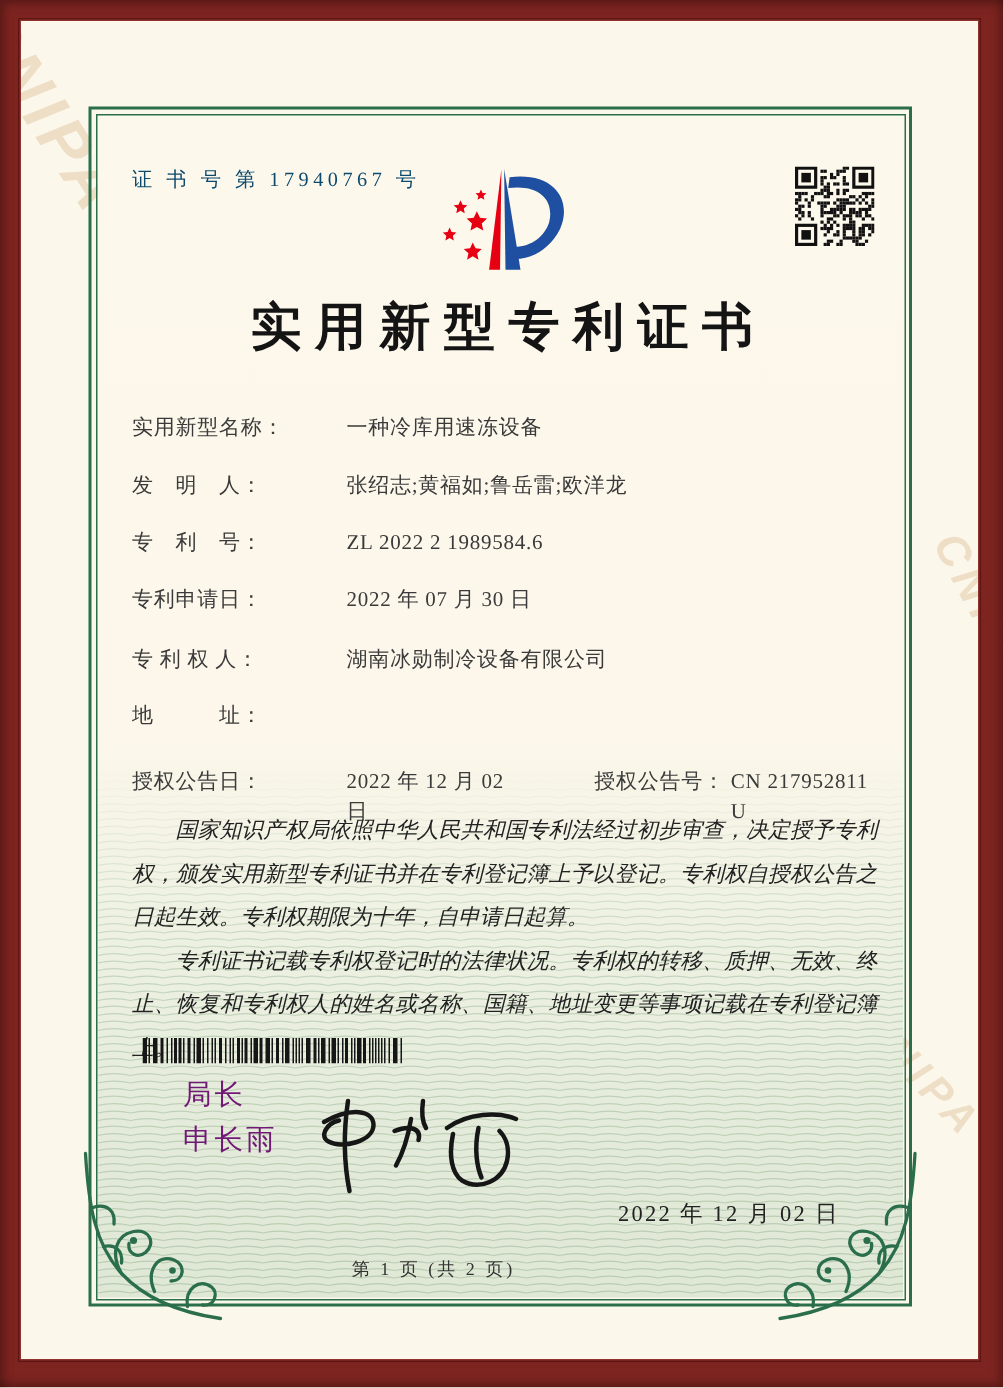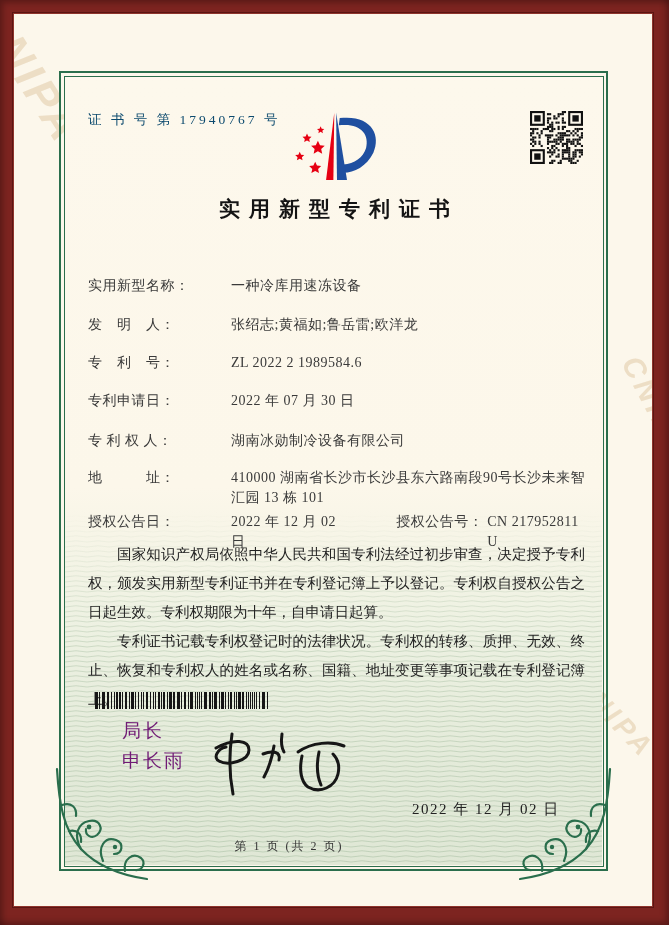--- a/index.html
+++ b/index.html
@@ -59,36 +59,36 @@
     position:absolute; left:88px; top:111px;
     font-size:13.5px; letter-spacing:3px; color:#0c4a6e;
   }
 
   .emblem { position:absolute; left:287px; top:104px; }
 
   .qr { position:absolute; left:530px; top:111px; width:53px; height:53px; }
 
   .doc-title {
     position:absolute; left:0; top:195px; width:669px; text-align:center;
-    font-size:21px; font-weight:bold; letter-spacing:9px; color:#141414;
+    font-size:34px; font-weight:bold; letter-spacing:9px; color:#141414;
     text-indent:9px;
   }
 
   .fields { position:absolute; left:88px; top:276px; width:500px; font-size:14px; color:#3a3a3a; }
   .frow { position:absolute; left:0; display:flex; line-height:20px;gap:23px; }
   .frow .flabel { flex:0 0 auto; width:120px; white-space:nowrap; letter-spacing:.5px; }
   .frow .fvalue { flex:1 1 auto; letter-spacing:.5px; }
   .fr0 { top:0; }   .fr1 { top:39px; } .fr2 { top:77px; } .fr3 { top:115px; }
   .fr4 { top:155px; } .fr5 { top:192px; width:500px; } .fr6 { top:236px; }
   .pair2 { margin-left:22px; display:flex; }
   .pair2 .flabel { width:auto; margin-right:4px; }
 
   .paras {
     position:absolute; left:88px; top:540px; width:497px;
-    font-size:14.5px; line-height:29px; color:#222;
+    font-size:14.5px; line-height:29px; font-style:italic; color:#222;
     text-align:justify;
   }
   .paras p { text-indent:2em; }
 
   .barcode { position:absolute; left:95px; top:692px; width:176px; height:17px; }
 
   .officer {
     position:absolute; left:122px; top:716px;
     font-family:"Liberation Sans","DejaVu Sans",sans-serif;
     font-size:19px; color:#701a75; line-height:30px; letter-spacing:2px;
@@ -501,21 +501,20 @@
       <div class="frow fr3">
         <span class="flabel">专利申请日：</span>
         <span class="fvalue">2022 年 07 月 30 日</span>
       </div>
       <div class="frow fr4">
         <span class="flabel">专 利 权 人：</span>
         <span class="fvalue">湖南冰勋制冷设备有限公司</span>
       </div>
       <div class="frow fr5">
         <span class="flabel">地　　　址：</span>
-        <span class="fvalue">410000 湖南省长沙市长沙县东六路南段90号长沙未来智汇园 13 栋 101</span>
       </div>
       <div class="frow fr6">
         <span class="flabel">授权公告日：</span>
         <span class="fvalue">2022 年 12 月 02 日</span>
         <span class="pair2">
           <span class="flabel">授权公告号：</span>
           <span class="fvalue">CN 217952811 U</span>
         </span>
       </div>
     </div>

